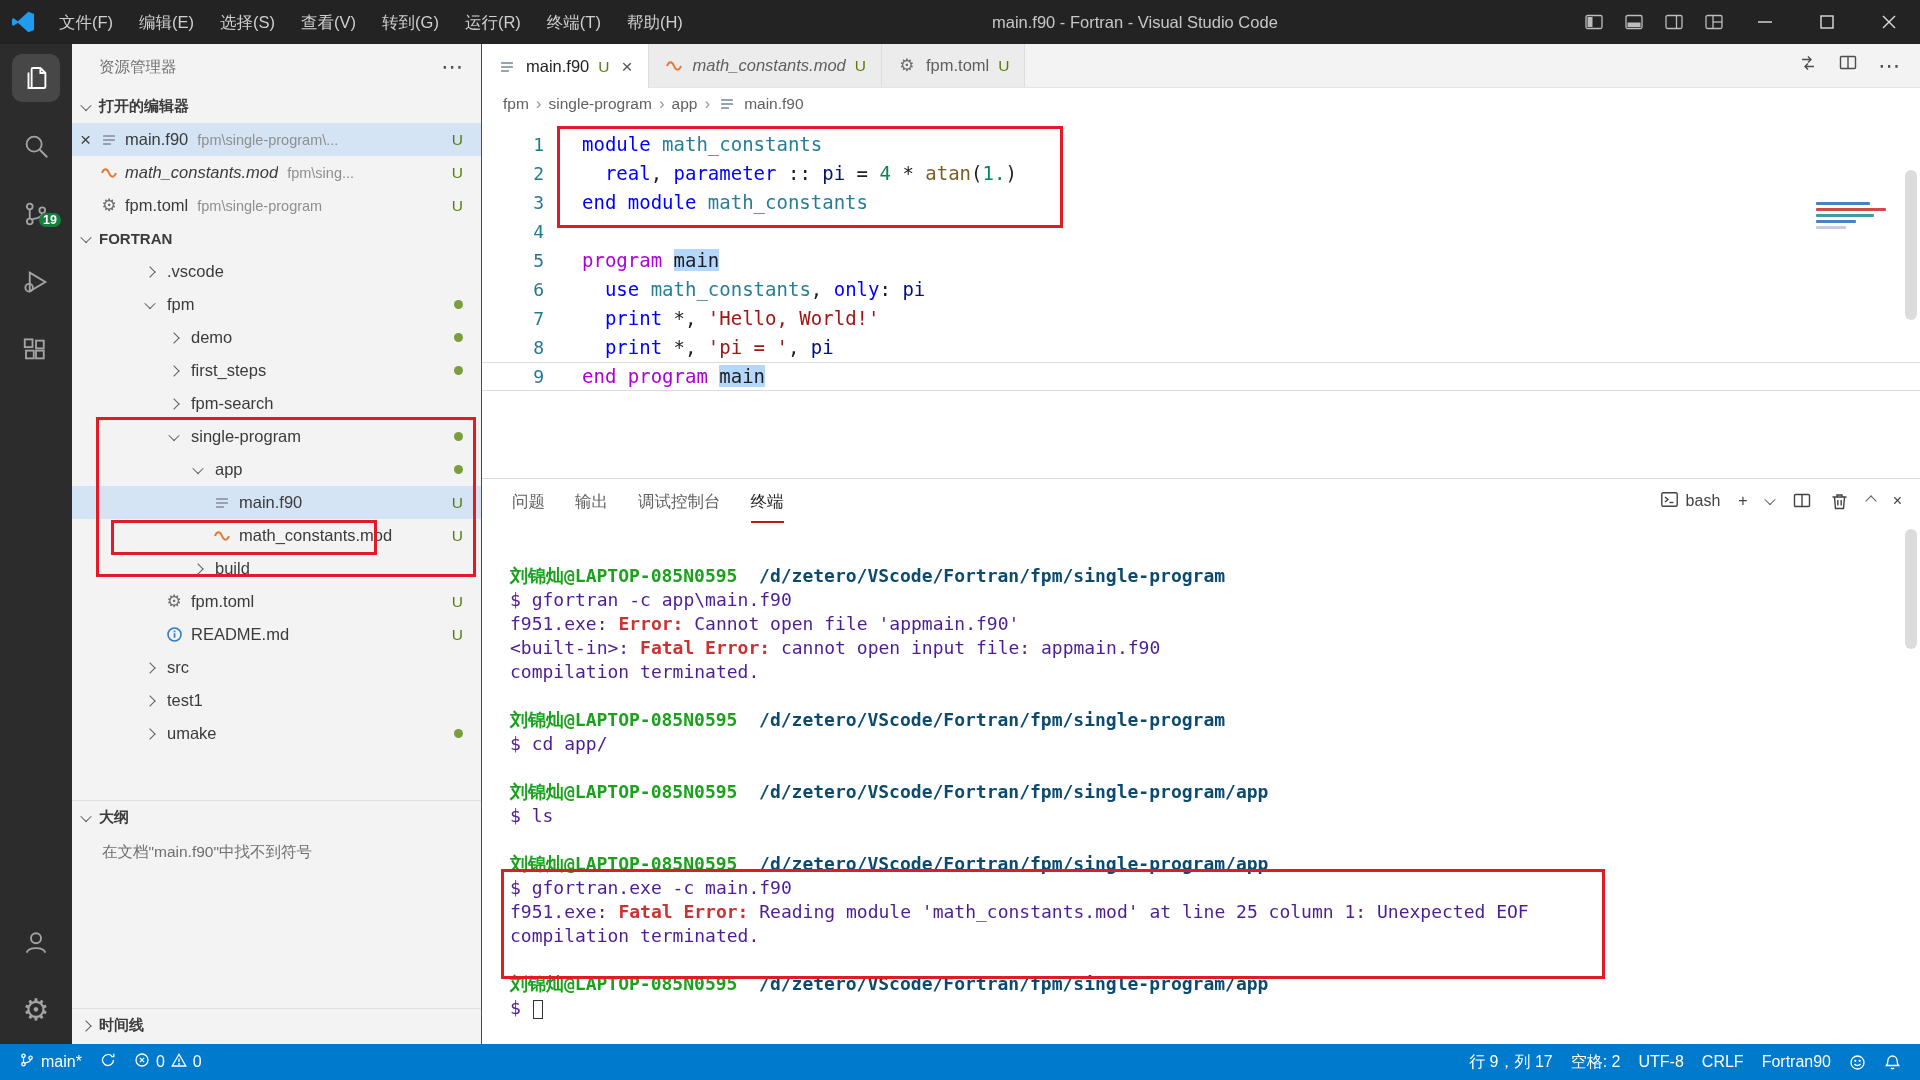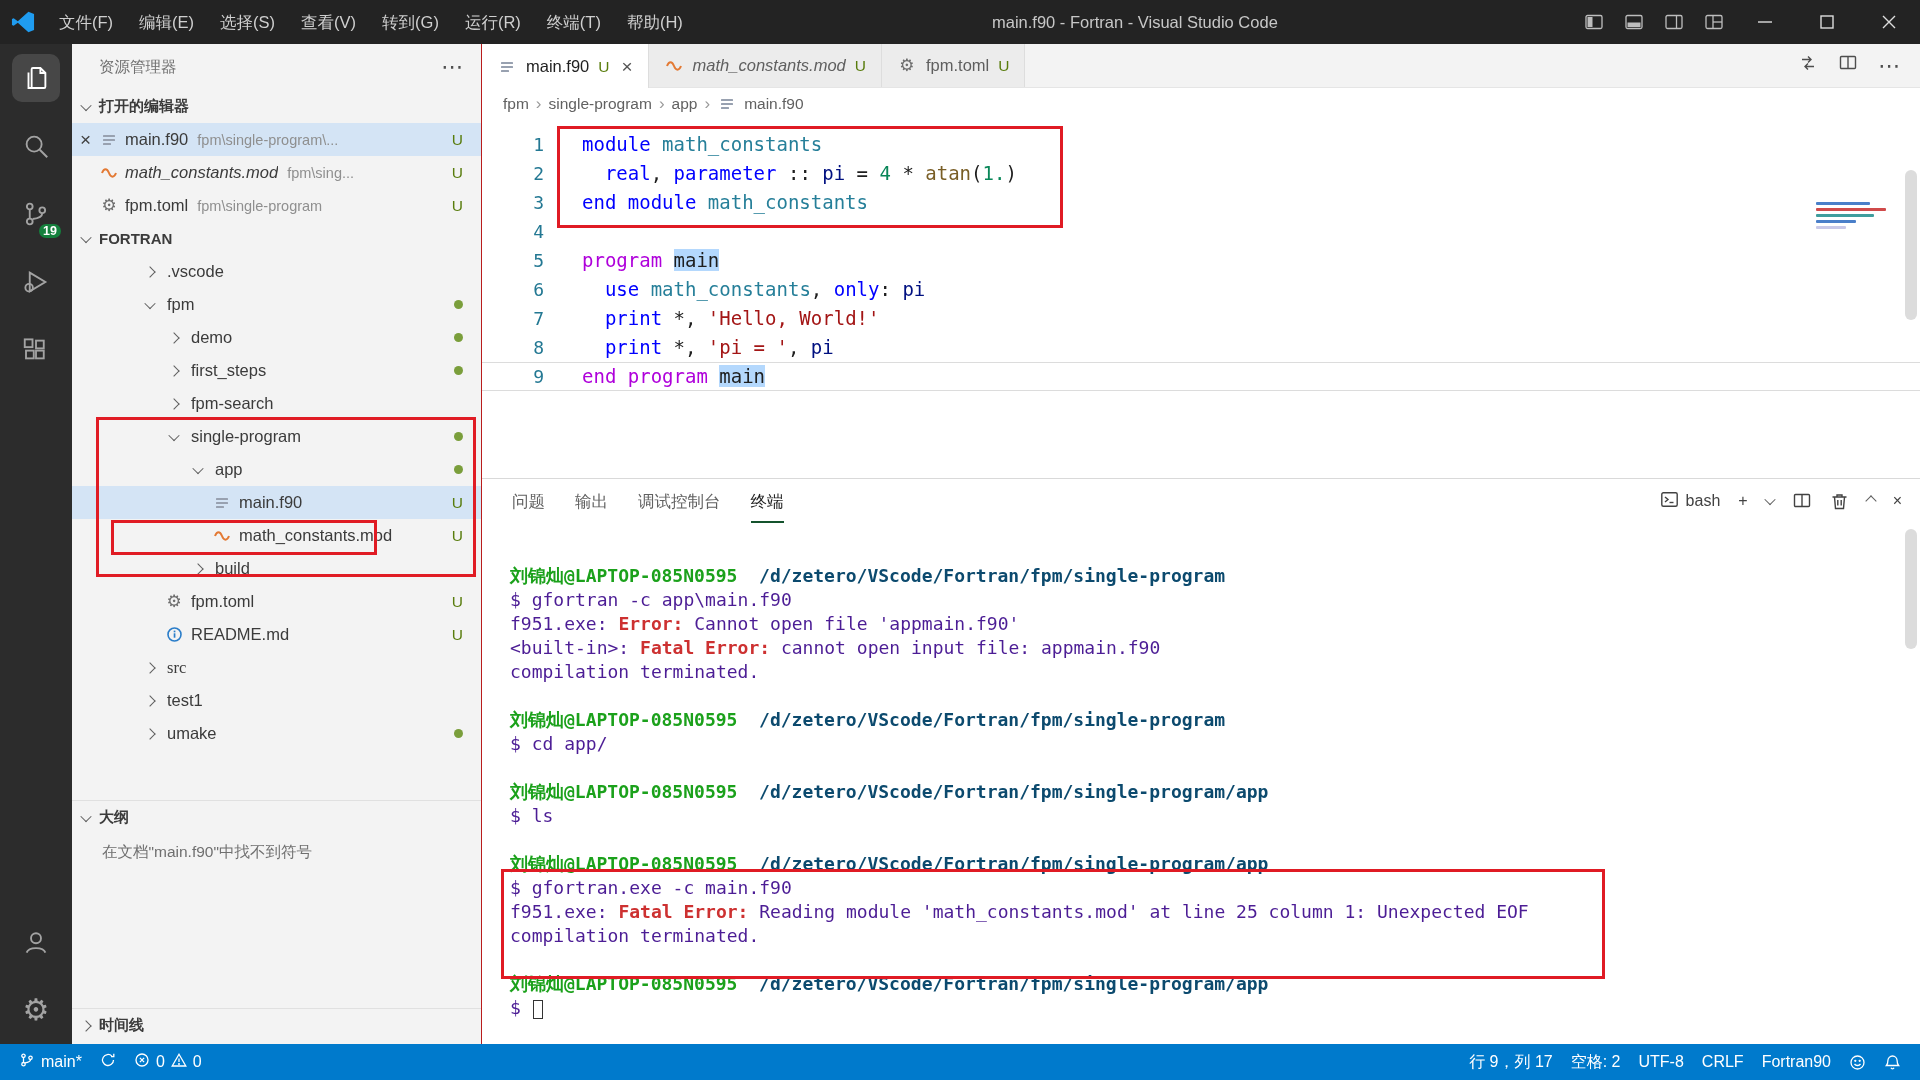--- a/index.html
+++ b/index.html
@@ -16,21 +16,21 @@
 .layout-ic{width:40px;height:44px;display:flex;align-items:center;justify-content:center;color:#bdbdbd}
 .win-btn{width:62px;height:44px;display:flex;align-items:center;justify-content:center;color:#ddd}
 
 
 .activitybar{position:absolute;left:0;top:44px;width:72px;height:1000px;background:#2c2c2c;display:flex;flex-direction:column;align-items:center;z-index:4}
 .ab-item{width:72px;height:68px;display:flex;align-items:center;justify-content:center;position:relative;color:#a3a3a3}
 .ab-item .ic{width:48px;height:48px;display:flex;align-items:center;justify-content:center;border-radius:10px}
 .ab-item.active{color:#fff}
 .ab-item.active .ic{background:rgba(255,255,255,.13)}
 .ab-item svg{stroke:currentColor;fill:none;stroke-width:1.5}
-.ab-badge{position:absolute;right:11px;bottom:10px;background:#15803d;color:#fff;border-radius:11px;min-width:22px;height:14px;font-size:12.5px;display:flex;align-items:center;justify-content:center;padding:0 4px;font-weight:700}
+.ab-badge{position:absolute;right:11px;bottom:21px;background:#15803d;color:#fff;border-radius:11px;min-width:22px;height:14px;font-size:12.5px;display:flex;align-items:center;justify-content:center;padding:0 4px;font-weight:700}
 .ab-spacer{margin-top:auto}
 .gear-big{font-size:30px;line-height:1}
 
 
 .sidebar{position:absolute;left:72px;top:44px;width:410px;height:1000px;background:#f3f3f3;border-right:1px solid #b91c1c;z-index:3}
 .sb-title{height:46px;display:flex;align-items:center;padding:0 18px 0 27px;font-size:15.5px;color:#6f6f6f}
 .sb-title .label{flex:1}
 .sb-more{color:#4f4f4f;font-size:22px;line-height:1}
 .sb-sec{height:33px;display:flex;align-items:center;font-weight:700;font-size:15px;color:#3b3b3b;padding-left:10px}
 .sb-sec .chev{margin-right:9px}
@@ -81,21 +81,21 @@
 .tk-hl{color:#1e1e1e;background:#b4d8fd}
 .minimap{position:absolute;right:24px;top:82px;width:80px;display:flex;flex-direction:column;gap:3px}
 .minimap i{display:block;height:3px;border-radius:1px}
 .scrollbar-thumb{position:absolute;right:3px;width:12px;background:rgba(60,60,60,.18);border-radius:6px}
 
 
 .panel{position:absolute;left:0;top:434px;width:100%;height:566px;background:#fff;border-top:1px solid #d9d9d9}
 .panel-header{height:44px;display:flex;align-items:center;padding:0 18px 0 30px}
 .ptabs{display:flex}
 .ptab{margin-right:30px;height:44px;line-height:44px;font-size:16.5px;color:#616161;white-space:nowrap}
-.ptab.active{color:#1f1f1f;border-bottom:2px solid #14532d}
+.ptab.active{color:#1f1f1f;border-bottom:2px solid #b91c1c}
 .panel-actions{margin-left:auto;display:flex;align-items:center;gap:18px;color:#424242}
 .panel-actions svg{stroke:currentColor;fill:none;stroke-width:1.4}
 .pa{display:flex;align-items:center;gap:7px;font-size:16px}
 .terminal{position:absolute;left:0;top:44px;right:0;bottom:0;padding:41px 0 0 28px;font-family:"DejaVu Sans Mono","DejaVu Sans",monospace;font-size:18px;color:#1f1f1f}
 .tline{height:24px;line-height:24px;white-space:pre}
 .t-pl{color:#4c1d95}
 .t-green{color:#1ba11b;font-weight:700}
 .t-yellow{color:#0c4a6e;font-weight:700}
 .t-red{color:#cd3131;font-weight:700}
 .t-cursor{display:inline-block;width:10px;height:19px;border:1.5px solid #333;vertical-align:middle;margin-left:1px}
@@ -387,21 +387,21 @@
                 <circle cx="8.5" cy="8.5" r="6.5" fill="none" stroke="#2a7dc9" stroke-width="1.6"></circle>
                 <rect x="7.7" y="7.3" width="1.7" height="4.4" fill="#2a7dc9"></rect>
                 <rect x="7.7" y="4.6" width="1.7" height="1.7" fill="#2a7dc9"></rect>
               </svg>
             </span>
           </span>
           <span class="name">README.md</span>
           <span class="fill"></span>
           <span class="badge-u">U</span>
         </div>
-        <div class="row tree-row" style="padding-left: 66px; font-family: Liberation Serif, serif;">
+        <div class="row tree-row" style="padding-left: 66px;">
           <span class="slot">
             <span class="chev col"></span>
           </span>
           <span class="name">src</span>
           <span class="fill"></span>
         </div>
         <div class="row tree-row" style="padding-left: 66px;">
           <span class="slot">
             <span class="chev col"></span>
           </span>

